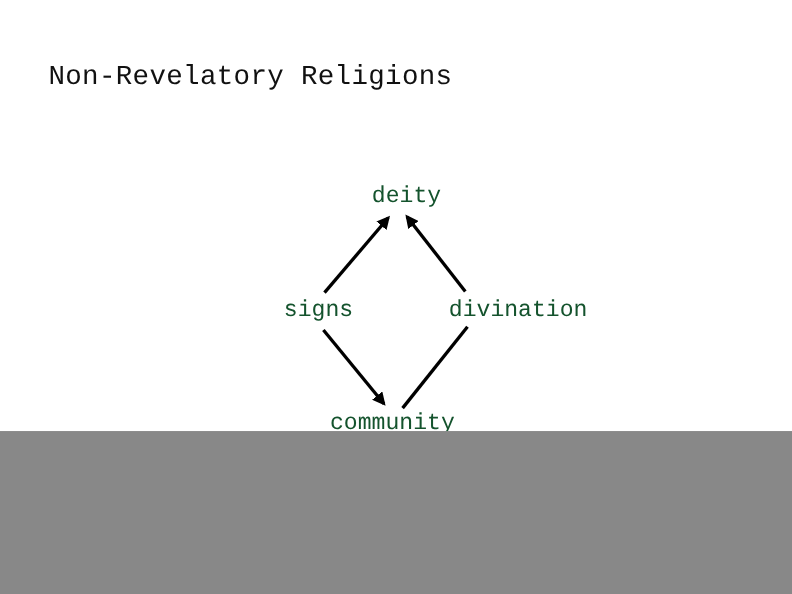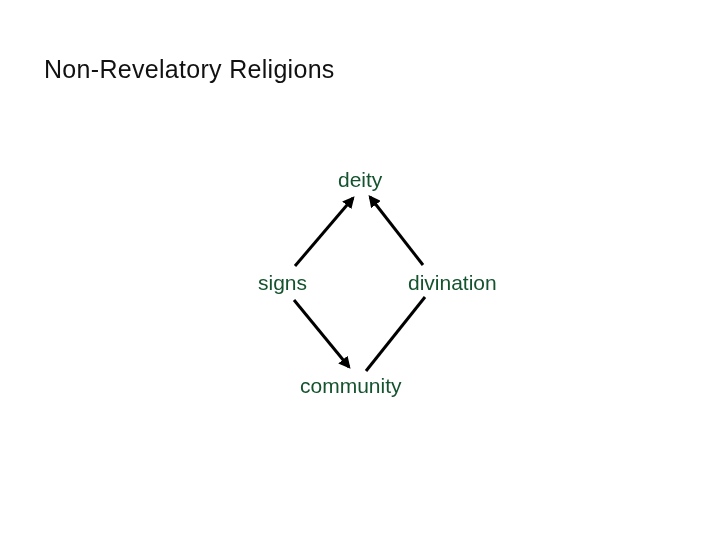--- a/index.html
+++ b/index.html
@@ -3,24 +3,24 @@
 <meta charset="utf-8">
 <style>
   html, body {
     margin: 0;
     padding: 0;
     background: #888;
   }
   .slide {
     position: relative;
     width: 720px;
-    height: 540px;
+    height: 392px;
     background: #ffffff;
     overflow: hidden;
-    font-family: Liberation Sans, sans-serif;
+    font-family: Liberation Mono, monospace;
     color: #000000;
   }
   .slide-title {
     position: absolute;
     left: 44px;
     top: 55px;
     margin: 0;
     font-size: 25px;
     font-weight: 400;
     letter-spacing: 0.3px;

